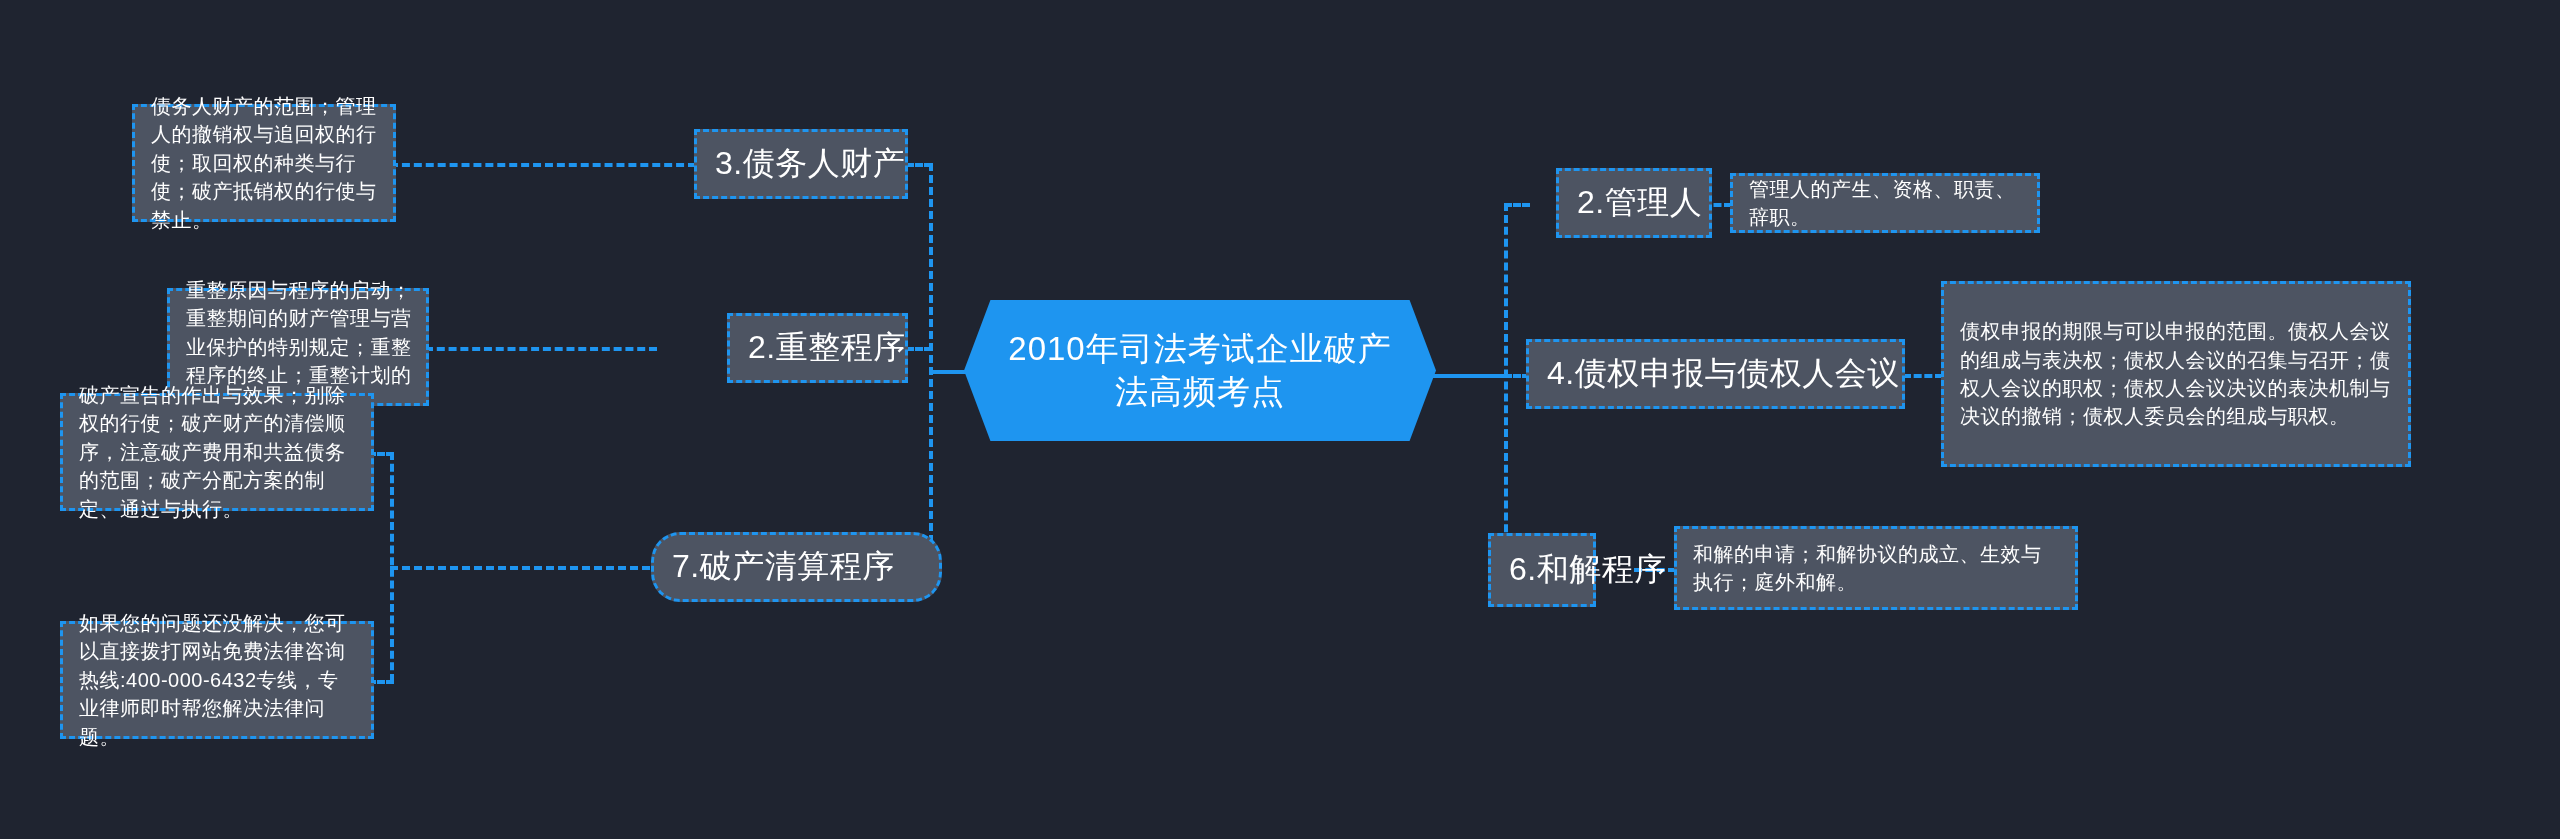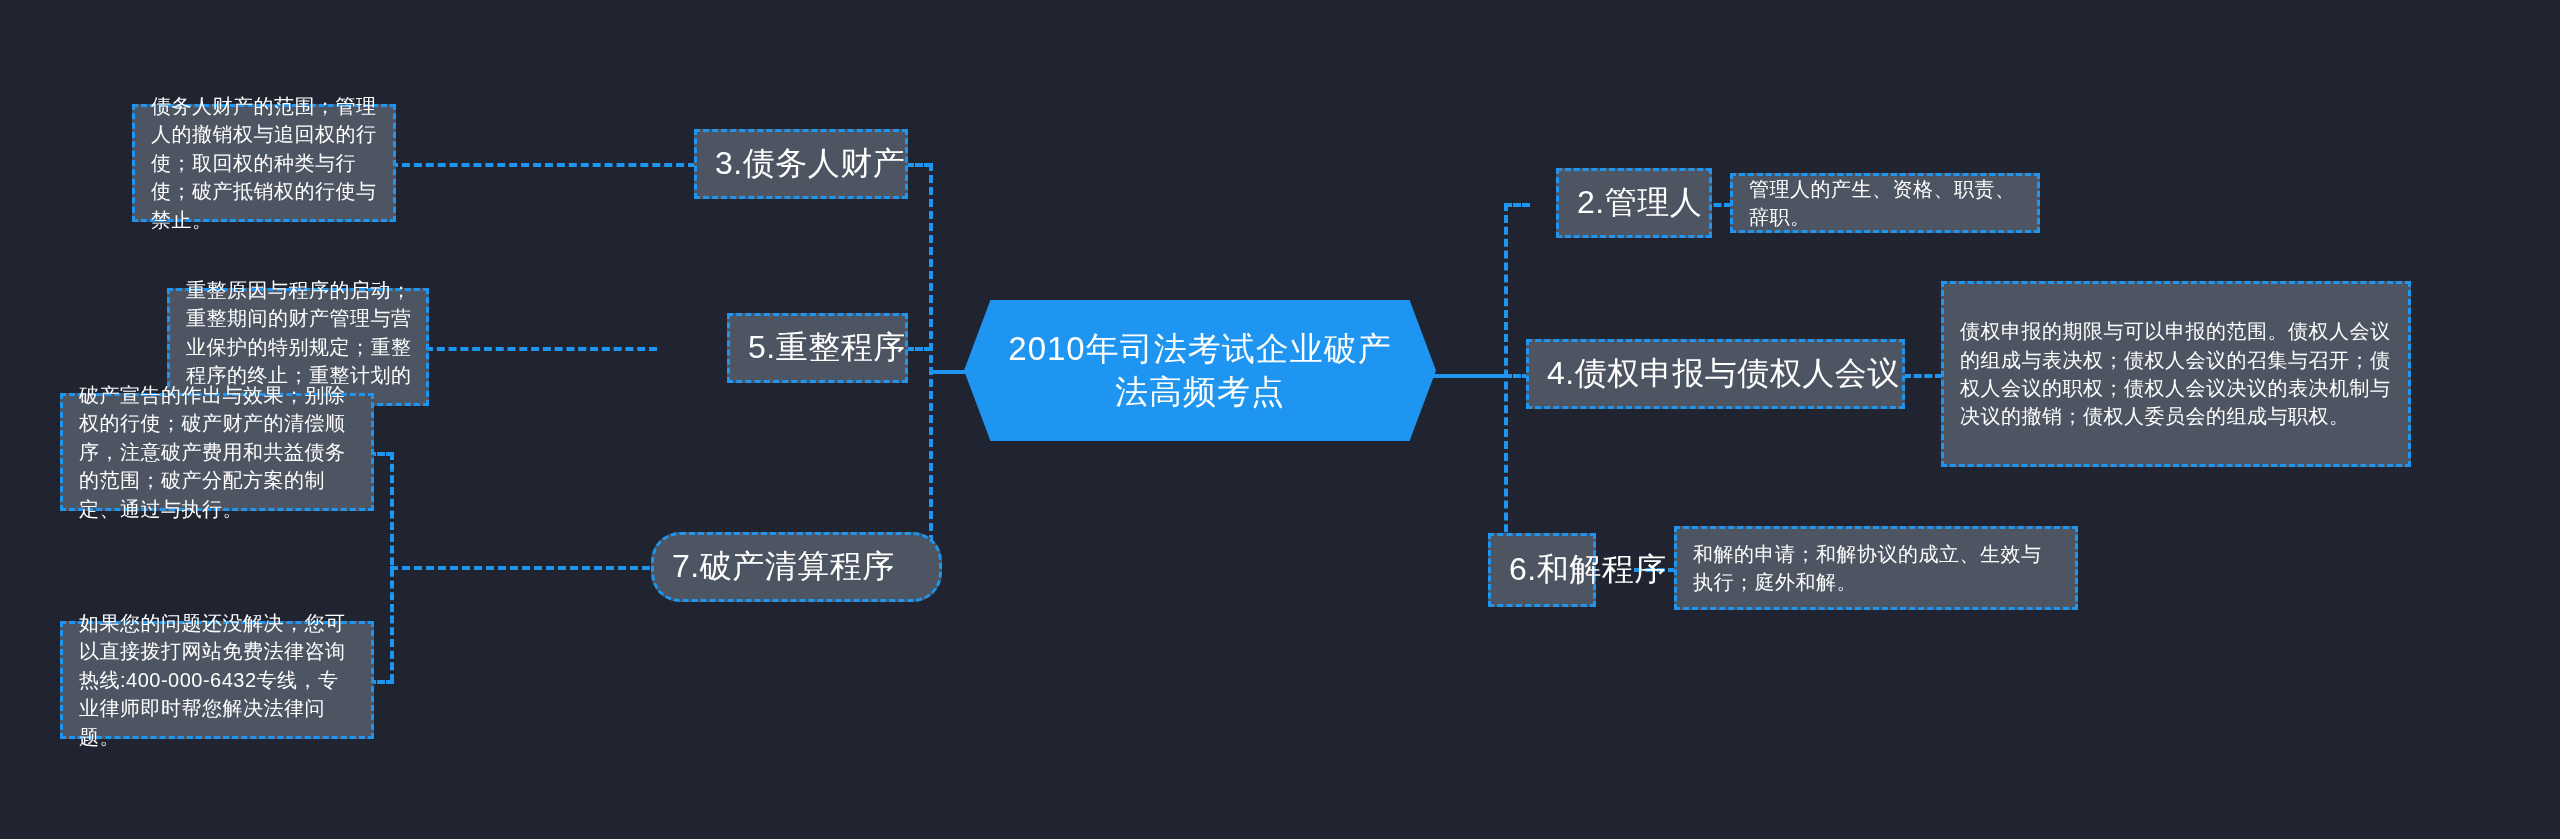--- a/index.html
+++ b/index.html
@@ -132,21 +132,21 @@
 
   <div class="node detail" style="left:60px; top:621px; width:314px; height:118px;">
     <span class="txt">如果您的问题还没解决，您可以直接拨打网站免费法律咨询热线:400-000-6432专线，专业律师即时帮您解决法律问题。</span>
   </div>
 
   <div class="node topic" style="left:694px; top:129px; width:214px; height:70px;">
     <span>3.债务人财产</span>
   </div>
 
   <div class="node topic" style="left:727px; top:313px; width:181px; height:70px;">
-    <span>5.重整程序</span>
+    <span>2.重整程序</span>
   </div>
 
   <div class="node topic" style="left:651px; top:532px; width:291px; height:70px;border-radius:29px;">
     <span>7.破产清算程序</span>
   </div>
 
   <div class="node topic" style="left:1528px; top:168px; width:156px; height:70px;margin-left:28px;">
     <span>2.管理人</span>
   </div>
 

